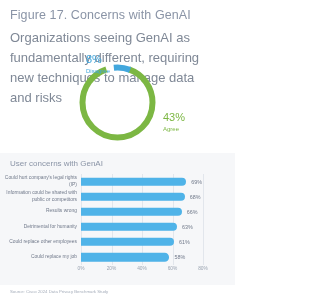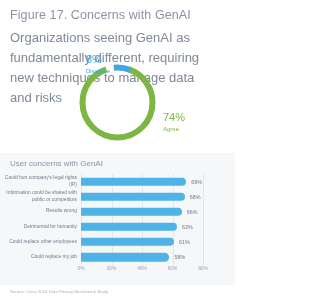--- a/index.html
+++ b/index.html
@@ -184,21 +184,21 @@
   <div class="donut-wrap">
     <svg class="donut-svg" width="85" height="85" viewBox="0 0 85 85">
       <circle cx="42.5" cy="42.5" r="35" fill="none" stroke="#7cb743" stroke-width="6" stroke-dasharray="196.5 23.4" stroke-dashoffset="-11.7" transform="rotate(-90 42.5 42.5)"></circle>
       <circle cx="42.5" cy="42.5" r="35" fill="none" stroke="#42a7dd" stroke-width="6" stroke-dasharray="16.5 203.4" stroke-dashoffset="0" transform="rotate(-96 42.5 42.5)"></circle>
     </svg>
     <div class="donut-lbl lbl-disagree">
       <span class="pct">8%</span>
       <span class="nm">Disagree</span>
     </div>
     <div class="donut-lbl lbl-agree">
-      <span class="pct">74%</span>
+      <span class="pct">43%</span>
       <span class="nm">Agree</span>
     </div>
   </div>
 
   <div class="bar-panel">
     <div class="bar-head">User concerns with GenAI</div>
     <div class="plot">
       <div class="gridlines">
           <div class="grid-line" style="left: 81px;"></div>
           <div class="grid-line" style="left: 111.5px;"></div>

